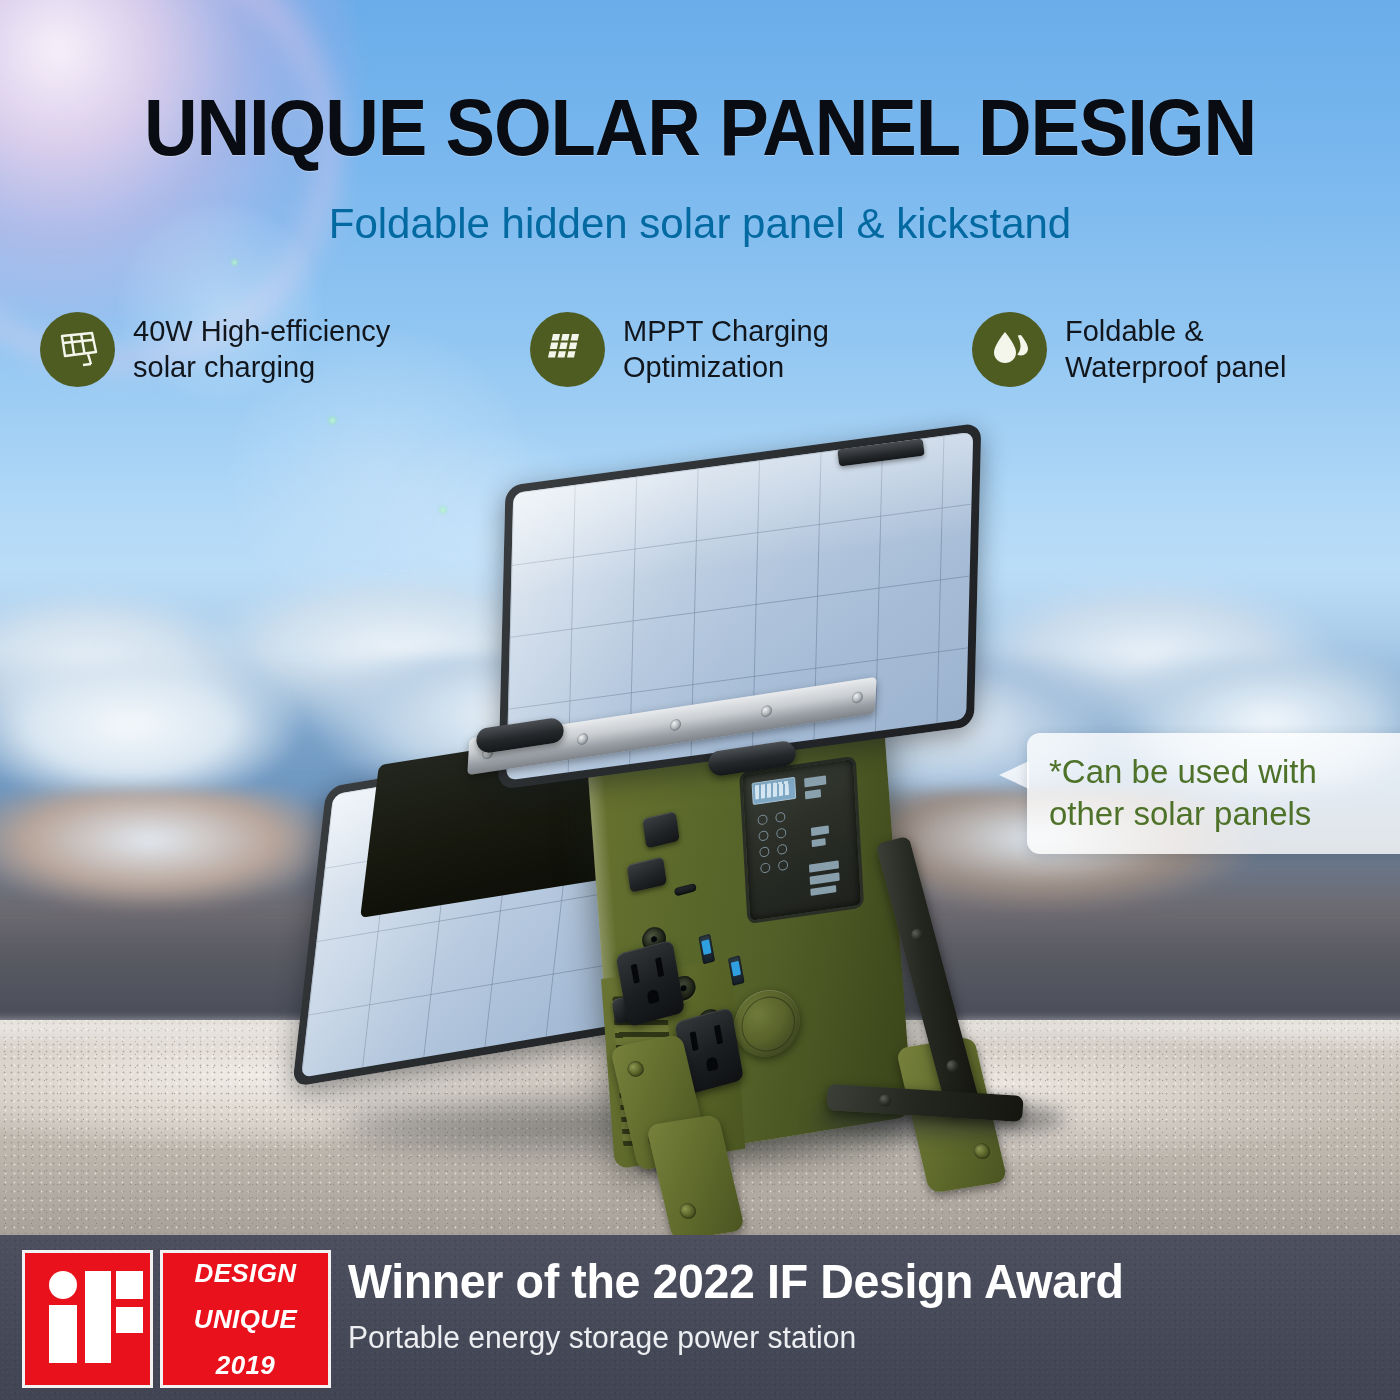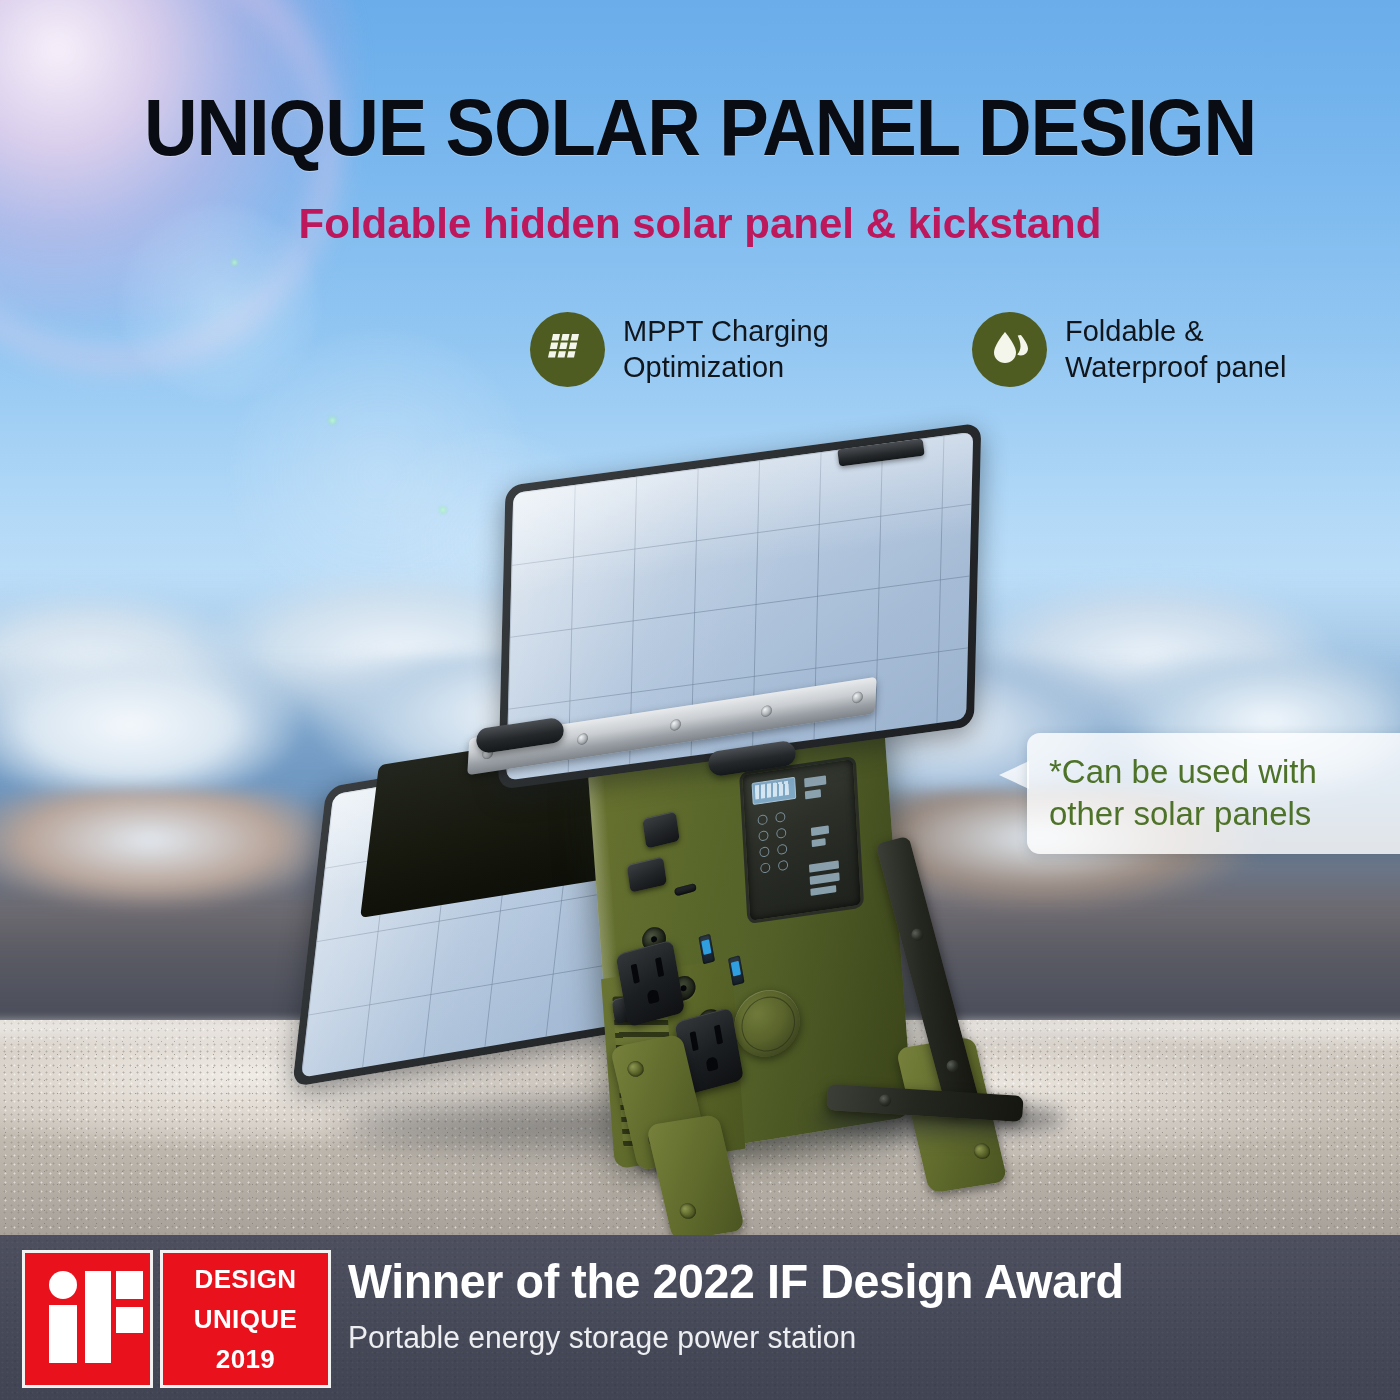--- a/index.html
+++ b/index.html
@@ -69,21 +69,21 @@
   .rock-edge{position:absolute;left:-20px;top:1020px;width:1440px;height:30px;
     background:linear-gradient(180deg,rgba(255,255,255,.55),rgba(255,255,255,0));filter:blur(5px);}
 
   
   .headline{position:absolute;left:0;top:88px;width:1400px;text-align:center;
     font-size:79px;line-height:1;font-weight:700;letter-spacing:-1.2px;color:#090c12;
     font-family:"Liberation Sans","DejaVu Sans",sans-serif;
     transform:scaleX(.94);transform-origin:50% 50%;
     text-shadow:0 1px 0 rgba(255,255,255,.30);}
   .subhead{position:absolute;left:0;top:200px;width:1400px;text-align:center;
-    font-size:42px;line-height:1.15;color:#be185d;font-weight:700;}
+    font-size:42px;line-height:1.15;color:#0369a1;font-weight:400;}
 
   
   .features{position:absolute;left:0;top:312px;width:1400px;height:105px;}
   .feat{position:absolute;display:flex;align-items:center;gap:18px;}
   .feat.f1{left:40px;top:0;}
   .feat.f2{left:530px;top:0;}
   .feat.f3{left:972px;top:0;}
   .feat-circle{flex:0 0 auto;width:75px;height:75px;border-radius:50%;
     background:#4f5c21;display:flex;align-items:center;justify-content:center;}
   .feat-text{font-size:29px;line-height:1.23;color:#11151c;white-space:pre-line;}
@@ -234,21 +234,21 @@
   
   .bottombar{position:absolute;left:0;top:1235px;width:1400px;height:165px;
     background:linear-gradient(180deg,#4d4f5f 0%,#474a59 45%,#414452 100%);}
   .bottombar::after{content:"";position:absolute;inset:0;opacity:.32;
     background-image:radial-gradient(rgba(255,255,255,.12) 0.9px,transparent 1.1px),
                      radial-gradient(rgba(0,0,0,.18) 0.9px,transparent 1.1px);
     background-size:5px 5px,8px 8px;background-position:0 0,3px 2px;}
   .award{position:absolute;z-index:2;background:#e8111c;border:3px solid #f2f2f2;}
   .award-logo{left:22px;top:1250px;width:125px;height:132px;}
   .award-text{left:160px;top:1250px;width:165px;height:132px;
-    display:flex;flex-direction:column;align-items:center;justify-content:center;gap:12px;}
+    display:flex;flex-direction:column;align-items:center;justify-content:center;gap:18px;font-style:italic;}
   .award-line{color:#fff;font-weight:700;font-size:26px;line-height:1.08;letter-spacing:.4px;}
   .if-dot{position:absolute;left:24px;top:18px;width:28px;height:28px;border-radius:50%;background:#fff;}
   .if-i{position:absolute;left:24px;top:52px;width:28px;height:58px;background:#fff;}
   .if-f-stem{position:absolute;left:60px;top:18px;width:26px;height:92px;background:#fff;}
   .if-f-t{position:absolute;left:91px;top:18px;width:27px;height:28px;background:#fff;}
   .if-f-m{position:absolute;left:91px;top:54px;width:27px;height:26px;background:#fff;}
   .bar-title{position:absolute;z-index:2;left:348px;top:1258px;width:1040px;
     color:#fff;font-size:48px;font-weight:700;line-height:1;letter-spacing:-.4px;transform:scaleX(.97);transform-origin:0 50%;}
   .bar-sub{position:absolute;z-index:2;left:348px;top:1322px;width:1040px;
     color:#eceef1;font-size:31px;font-weight:400;line-height:1;transform:scaleX(.97);transform-origin:0 50%;}
@@ -276,20 +276,38 @@
 
   <div class="rock"></div>
   <div class="rock-speck"></div>
   <div class="rock-edge"></div>
 
   <div class="headline">UNIQUE SOLAR PANEL DESIGN</div>
   <div class="subhead">Foldable hidden solar panel &amp; kickstand</div>
 
   <div class="features">
 
+    <div class="feat f1">
+      <div class="feat-circle">
+        <span>
+          <svg width="44" height="40" viewBox="0 0 44 40">
+            <g fill="none" stroke="#f4f6ec" stroke-width="2.4" stroke-linejoin="round">
+              <path d="M6 8 L36 5 L40 24 L9 28 Z"></path>
+              <path d="M15 6.7 L18 26.6"></path>
+              <path d="M25 5.7 L28.5 25.5"></path>
+              <path d="M7.2 15 L38 11.8"></path>
+              <path d="M32 26.2 L35 36"></path>
+              <path d="M35 36 L27 37"></path>
+            </g>
+          </svg>
+        </span>
+      </div>
+      <div class="feat-text">40W High-efficiency
+solar charging</div>
+    </div>
 
     <div class="feat f3">
       <div class="feat-circle">
         <span>
           <svg width="42" height="42" viewBox="0 0 42 42">
             <g fill="#f4f6ec">
               <path d="M16 5 C16 5 27 18 27 25.6 C27 31.8 22 36 16 36 C10 36 5 31.8 5 25.6 C5 18 16 5 16 5 Z"></path>
               <path d="M32 8 C32 8 39 16.5 39 21.6 C39 25.6 35.8 28.5 32 28.5 C30.6 28.5 29.3 28.1 28.2 27.4 C30.3 25.3 31.5 22.4 31.5 19.2 C31.5 15.6 30.1 11.7 28.7 8.6 Z"></path>
             </g>
           </svg>

